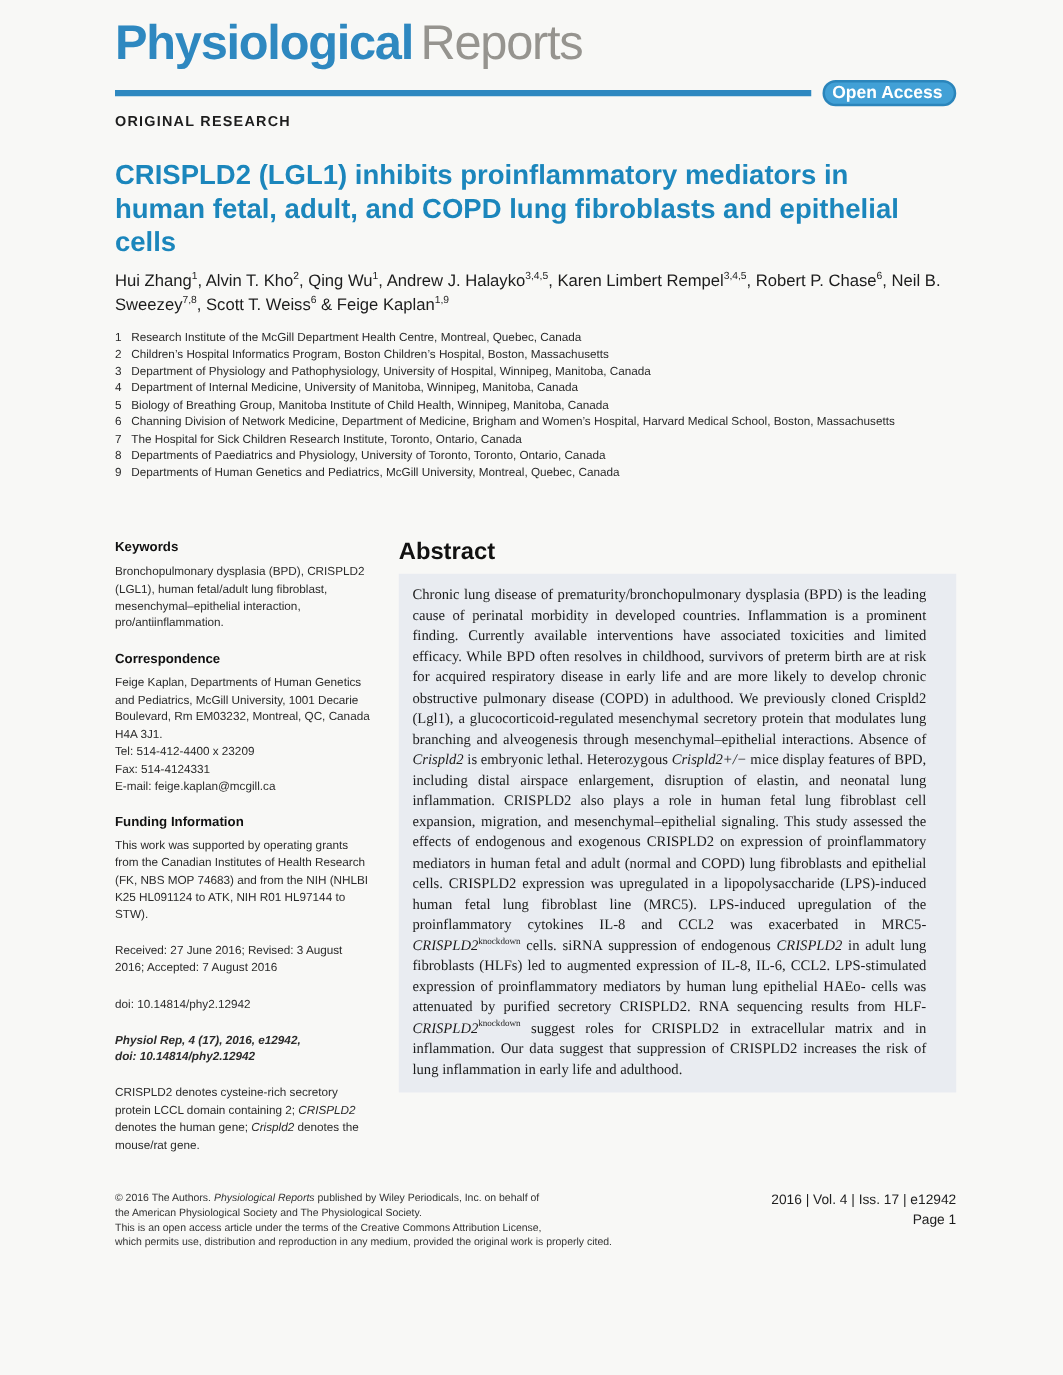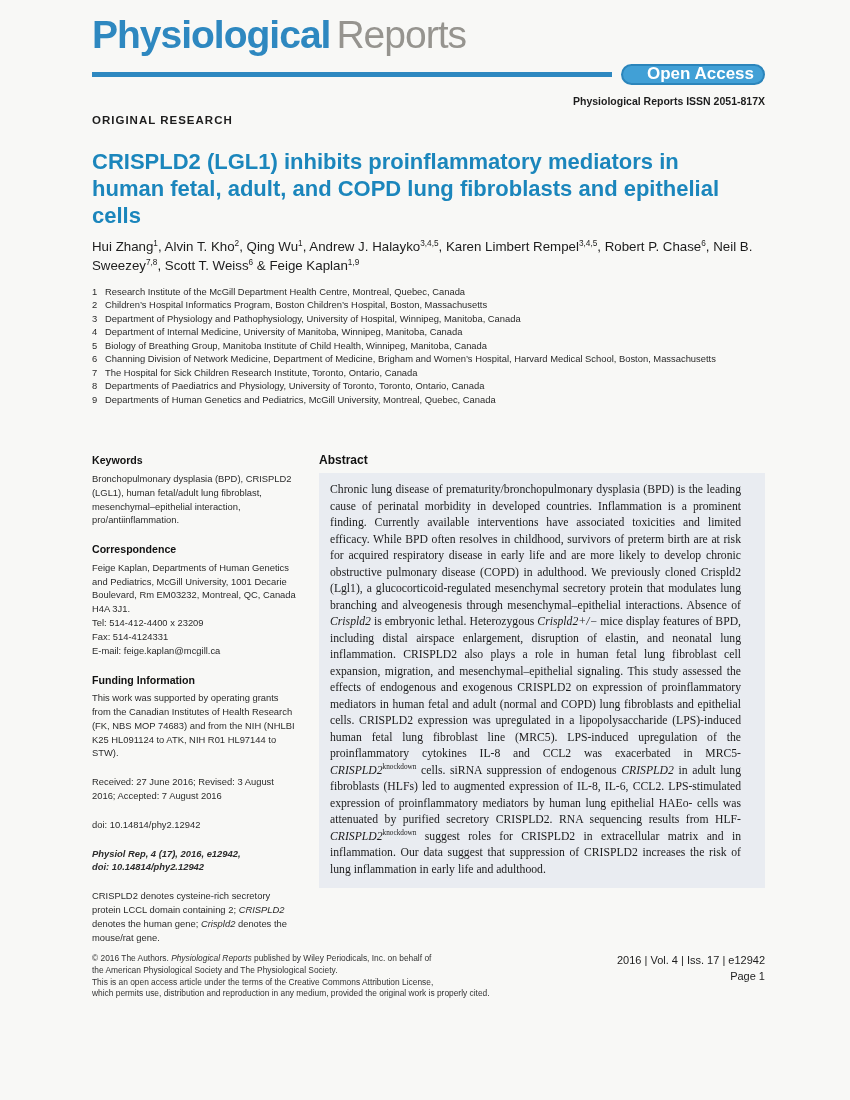--- a/index.html
+++ b/index.html
@@ -18,21 +18,21 @@
   .content{position:absolute;left:92px;top:0;width:673px;}
 
   
   header{padding-top:13px;}
   .logo-row{white-space:nowrap;}
   .logo-main{font-size:39px;font-weight:bold;color:var(--brand-blue);letter-spacing:-1px;}
   .logo-sub{font-size:39px;font-weight:normal;color:var(--logo-gray);letter-spacing:-1px;margin-left:6px;}
   .rule-row{display:flex;align-items:center;margin-top:7px;}
   .rule{flex:1;height:5px;background:var(--brand-blue);}
   .pill{margin-left:9px;background:var(--pill-blue);border:2px solid var(--pill-border);color:#fff;
-        font-size:17px;font-weight:bold;padding:0px 9px 2px 24px;border-radius:11px;line-height:15px;}
+        font-size:14px;font-weight:bold;padding:0px 9px 2px 6px;border-radius:11px;line-height:15px;}
   .issn{margin-top:10px;text-align:right;font-size:10.5px;font-weight:bold;color:#1d1d1d;}
   .section-label{margin-top:7px;font-size:11.5px;font-weight:bold;letter-spacing:1px;color:#1d1d1d;}
 
   
   .title{margin:23px 0 0 0;width:655px;font-size:22px;line-height:1.22;font-weight:bold;color:var(--title-blue);}
   .authors{margin:9px 0 0 0;width:672px;font-size:13.3px;line-height:1.4;color:#1c1c1c;}
   sup{font-size:0.62em;line-height:0;vertical-align:super;}
   .it{font-style:italic;}
   .affils{list-style:none;margin:9px 0 0 0;padding:0;font-size:9.4px;line-height:1.44;color:#2a2a2a;}
   .affil{display:flex;}
@@ -42,21 +42,21 @@
   
   .cols{display:flex;margin-top:47px;}
   .side{width:206px;flex:0 0 206px;font-size:9.4px;line-height:1.47;color:#2b2b2b;}
   .side h3{margin:0 0 3px 0;font-size:10.6px;font-weight:bold;color:#111;}
   .side p{margin:0;}
   .side .block{margin-top:15px;}
   .side .block:first-child{margin-top:0;}
   .pre{white-space:pre-line;}
   .citation{font-weight:bold;font-style:italic;}
   .main{flex:1;margin-left:21px;}
-  .main h2{margin:0 0 6px 0;font-size:12px;font-weight:bold;color:#111;}
+  .main h2{margin:0 0 6px 0;font-size:19px;font-weight:bold;color:#111;}
   .abstract-box{background:var(--abstract-bg);padding:9px 24px 10px 11px;
                 font-family:"Liberation Serif",serif;font-size:11.7px;line-height:1.41;
                 text-align:justify;color:#1b1b1b;}
 
   
   footer{position:absolute;left:92px;top:953px;width:673px;display:flex;justify-content:space-between;align-items:flex-start;}
   .copy{margin:0;width:478px;font-size:8.4px;line-height:1.4;color:#333;}
   .issue{text-align:right;font-size:11px;line-height:1.45;color:#1d1d1d;}
   .issue p{margin:0;}
 </style>
@@ -67,21 +67,20 @@
   <div class="content">
 
     <header>
       <div class="logo-row">
         <span class="logo-main">Physiological</span><span class="logo-sub">Reports</span>
       </div>
       <div class="rule-row">
         <div class="rule"></div>
         <div class="pill">Open Access</div>
       </div>
-      <div class="issn">Physiological Reports ISSN 2051-817X</div>
       <div class="section-label">ORIGINAL RESEARCH</div>
     </header>
 
     <h1 class="title">CRISPLD2 (LGL1) inhibits proinflammatory mediators in human fetal, adult, and COPD lung fibroblasts and epithelial cells</h1>
 
     <p class="authors"><span>Hui Zhang</span><sup>1</sup><span>, Alvin T. Kho</span><sup>2</sup><span>, Qing Wu</span><sup>1</sup><span>, Andrew J. Halayko</span><sup>3,4,5</sup><span>, Karen Limbert Rempel</span><sup>3,4,5</sup><span>, Robert P. Chase</span><sup>6</sup><span>, Neil B. Sweezey</span><sup>7,8</sup><span>, Scott T. Weiss</span><sup>6</sup><span> &amp; Feige Kaplan</span><sup>1,9</sup></p>
 
     <ul class="affils">
 
     <li class="affil">

